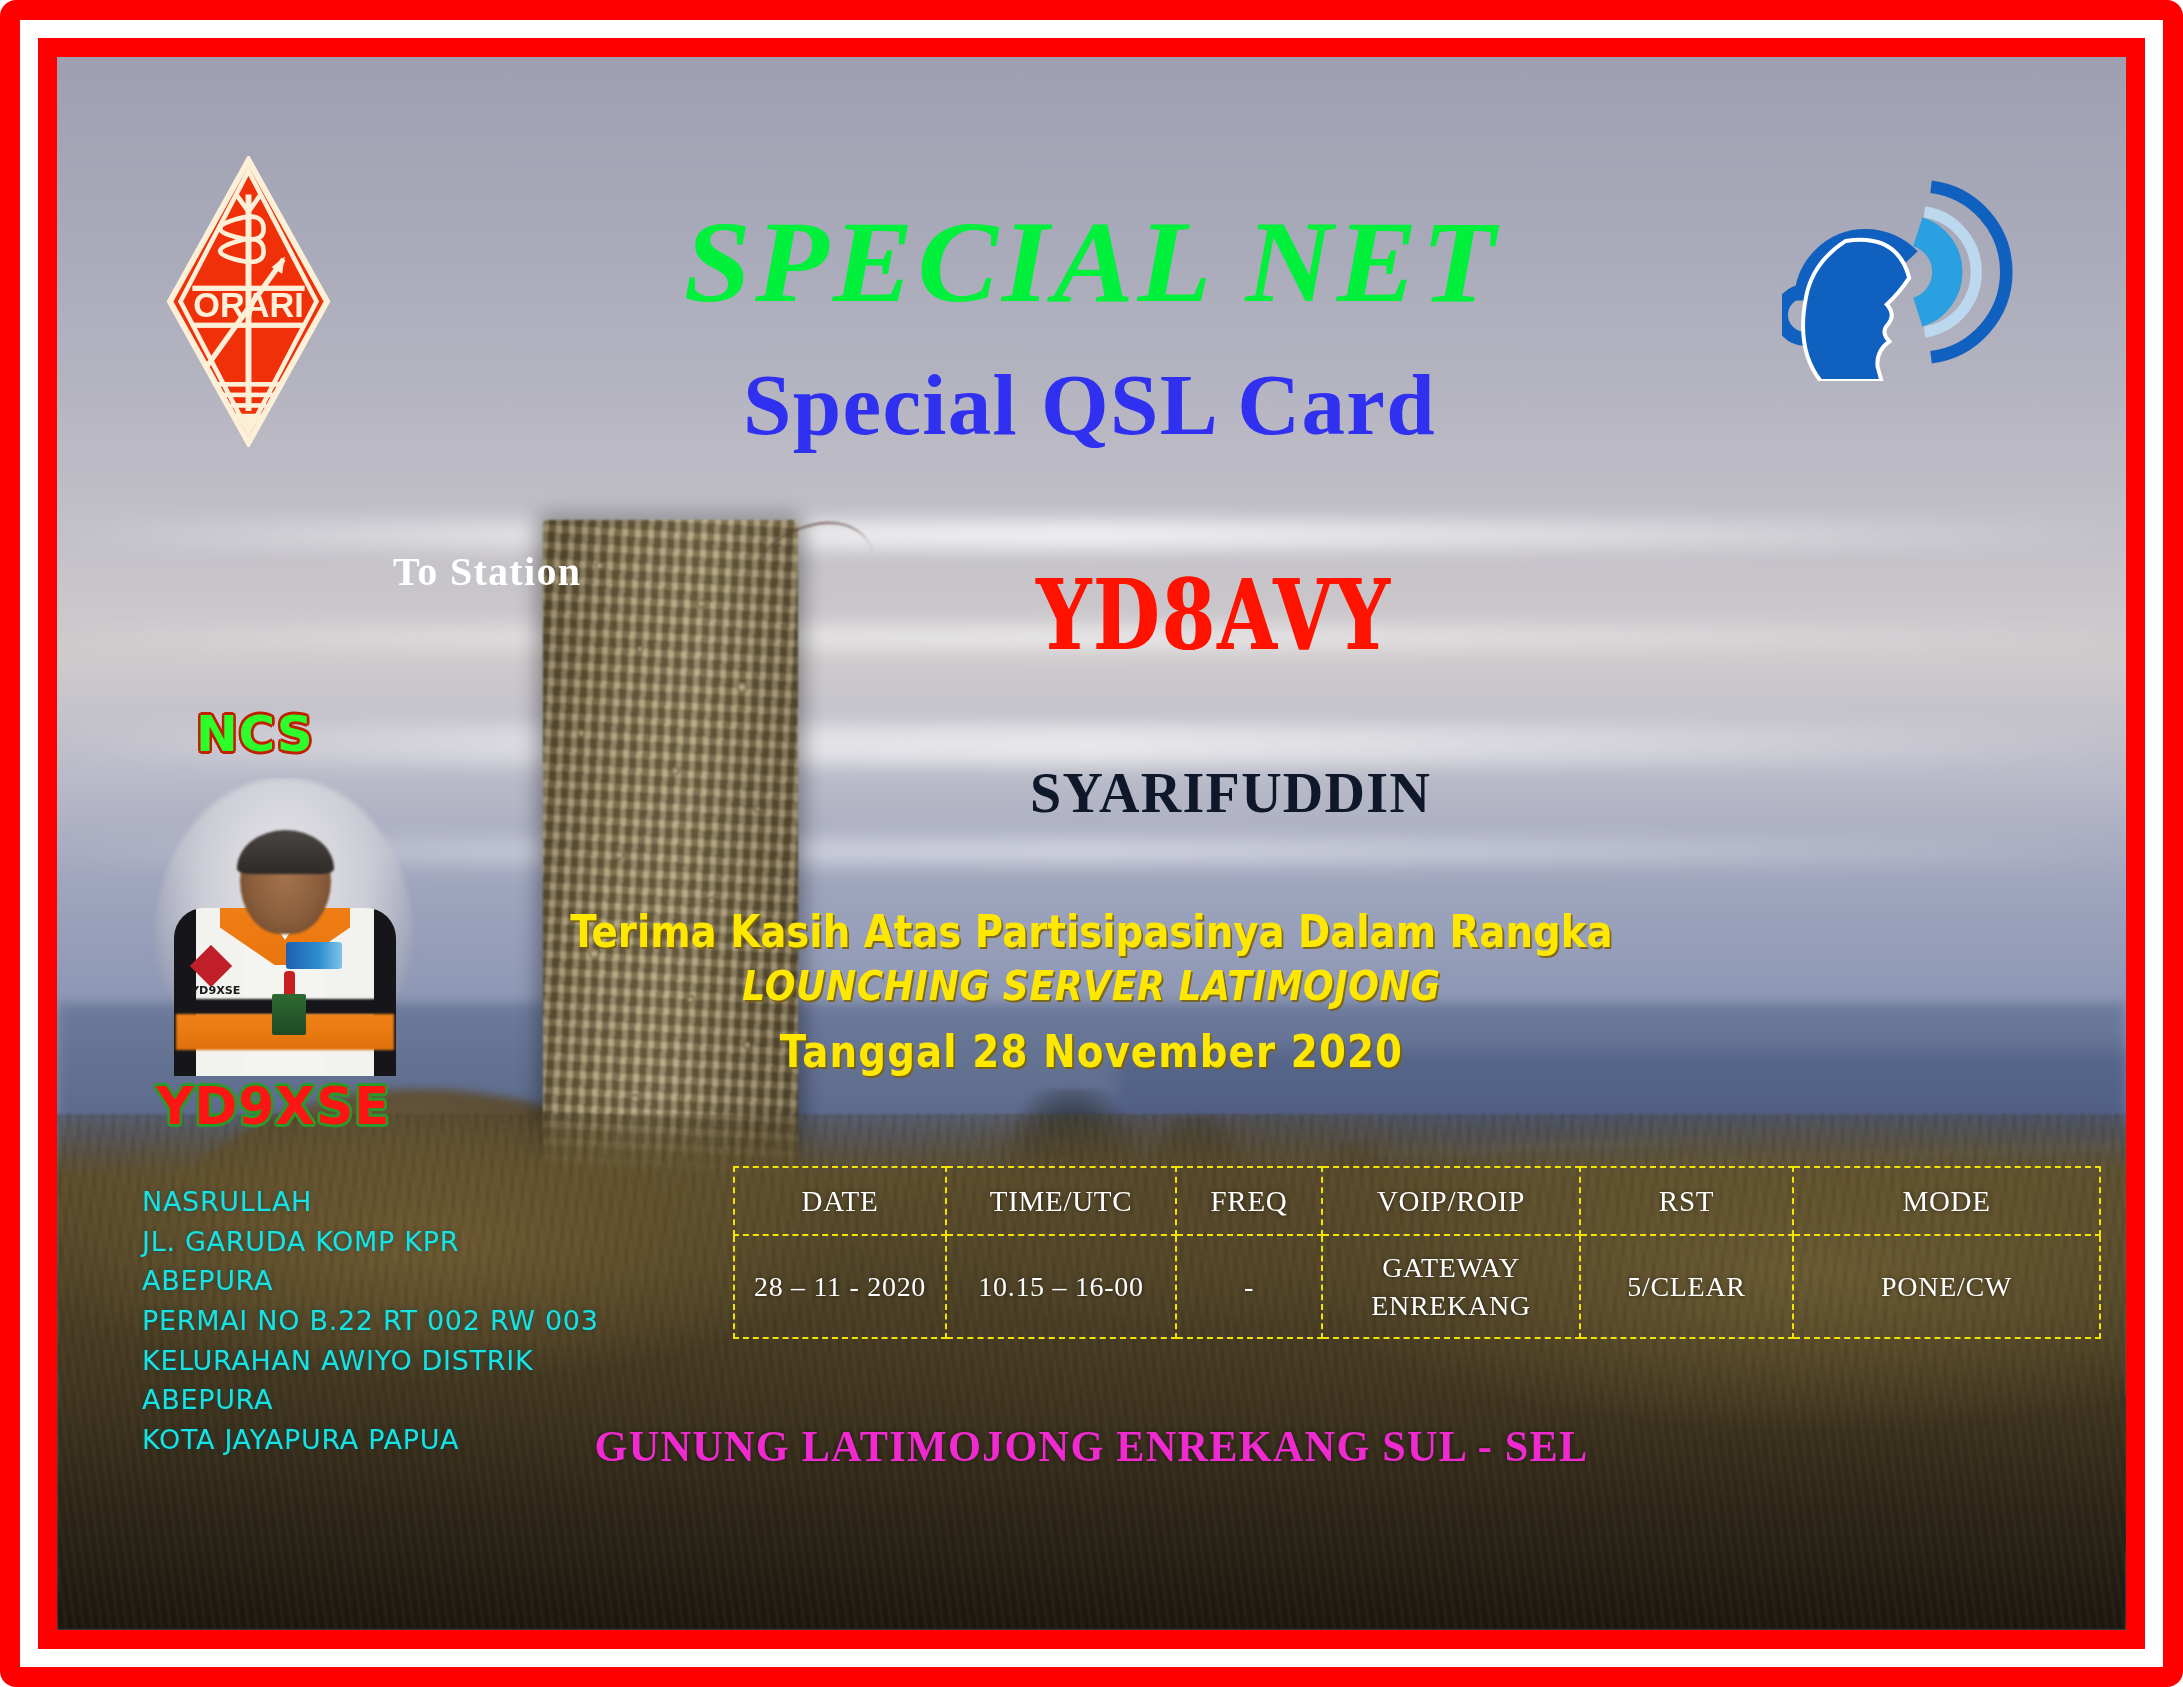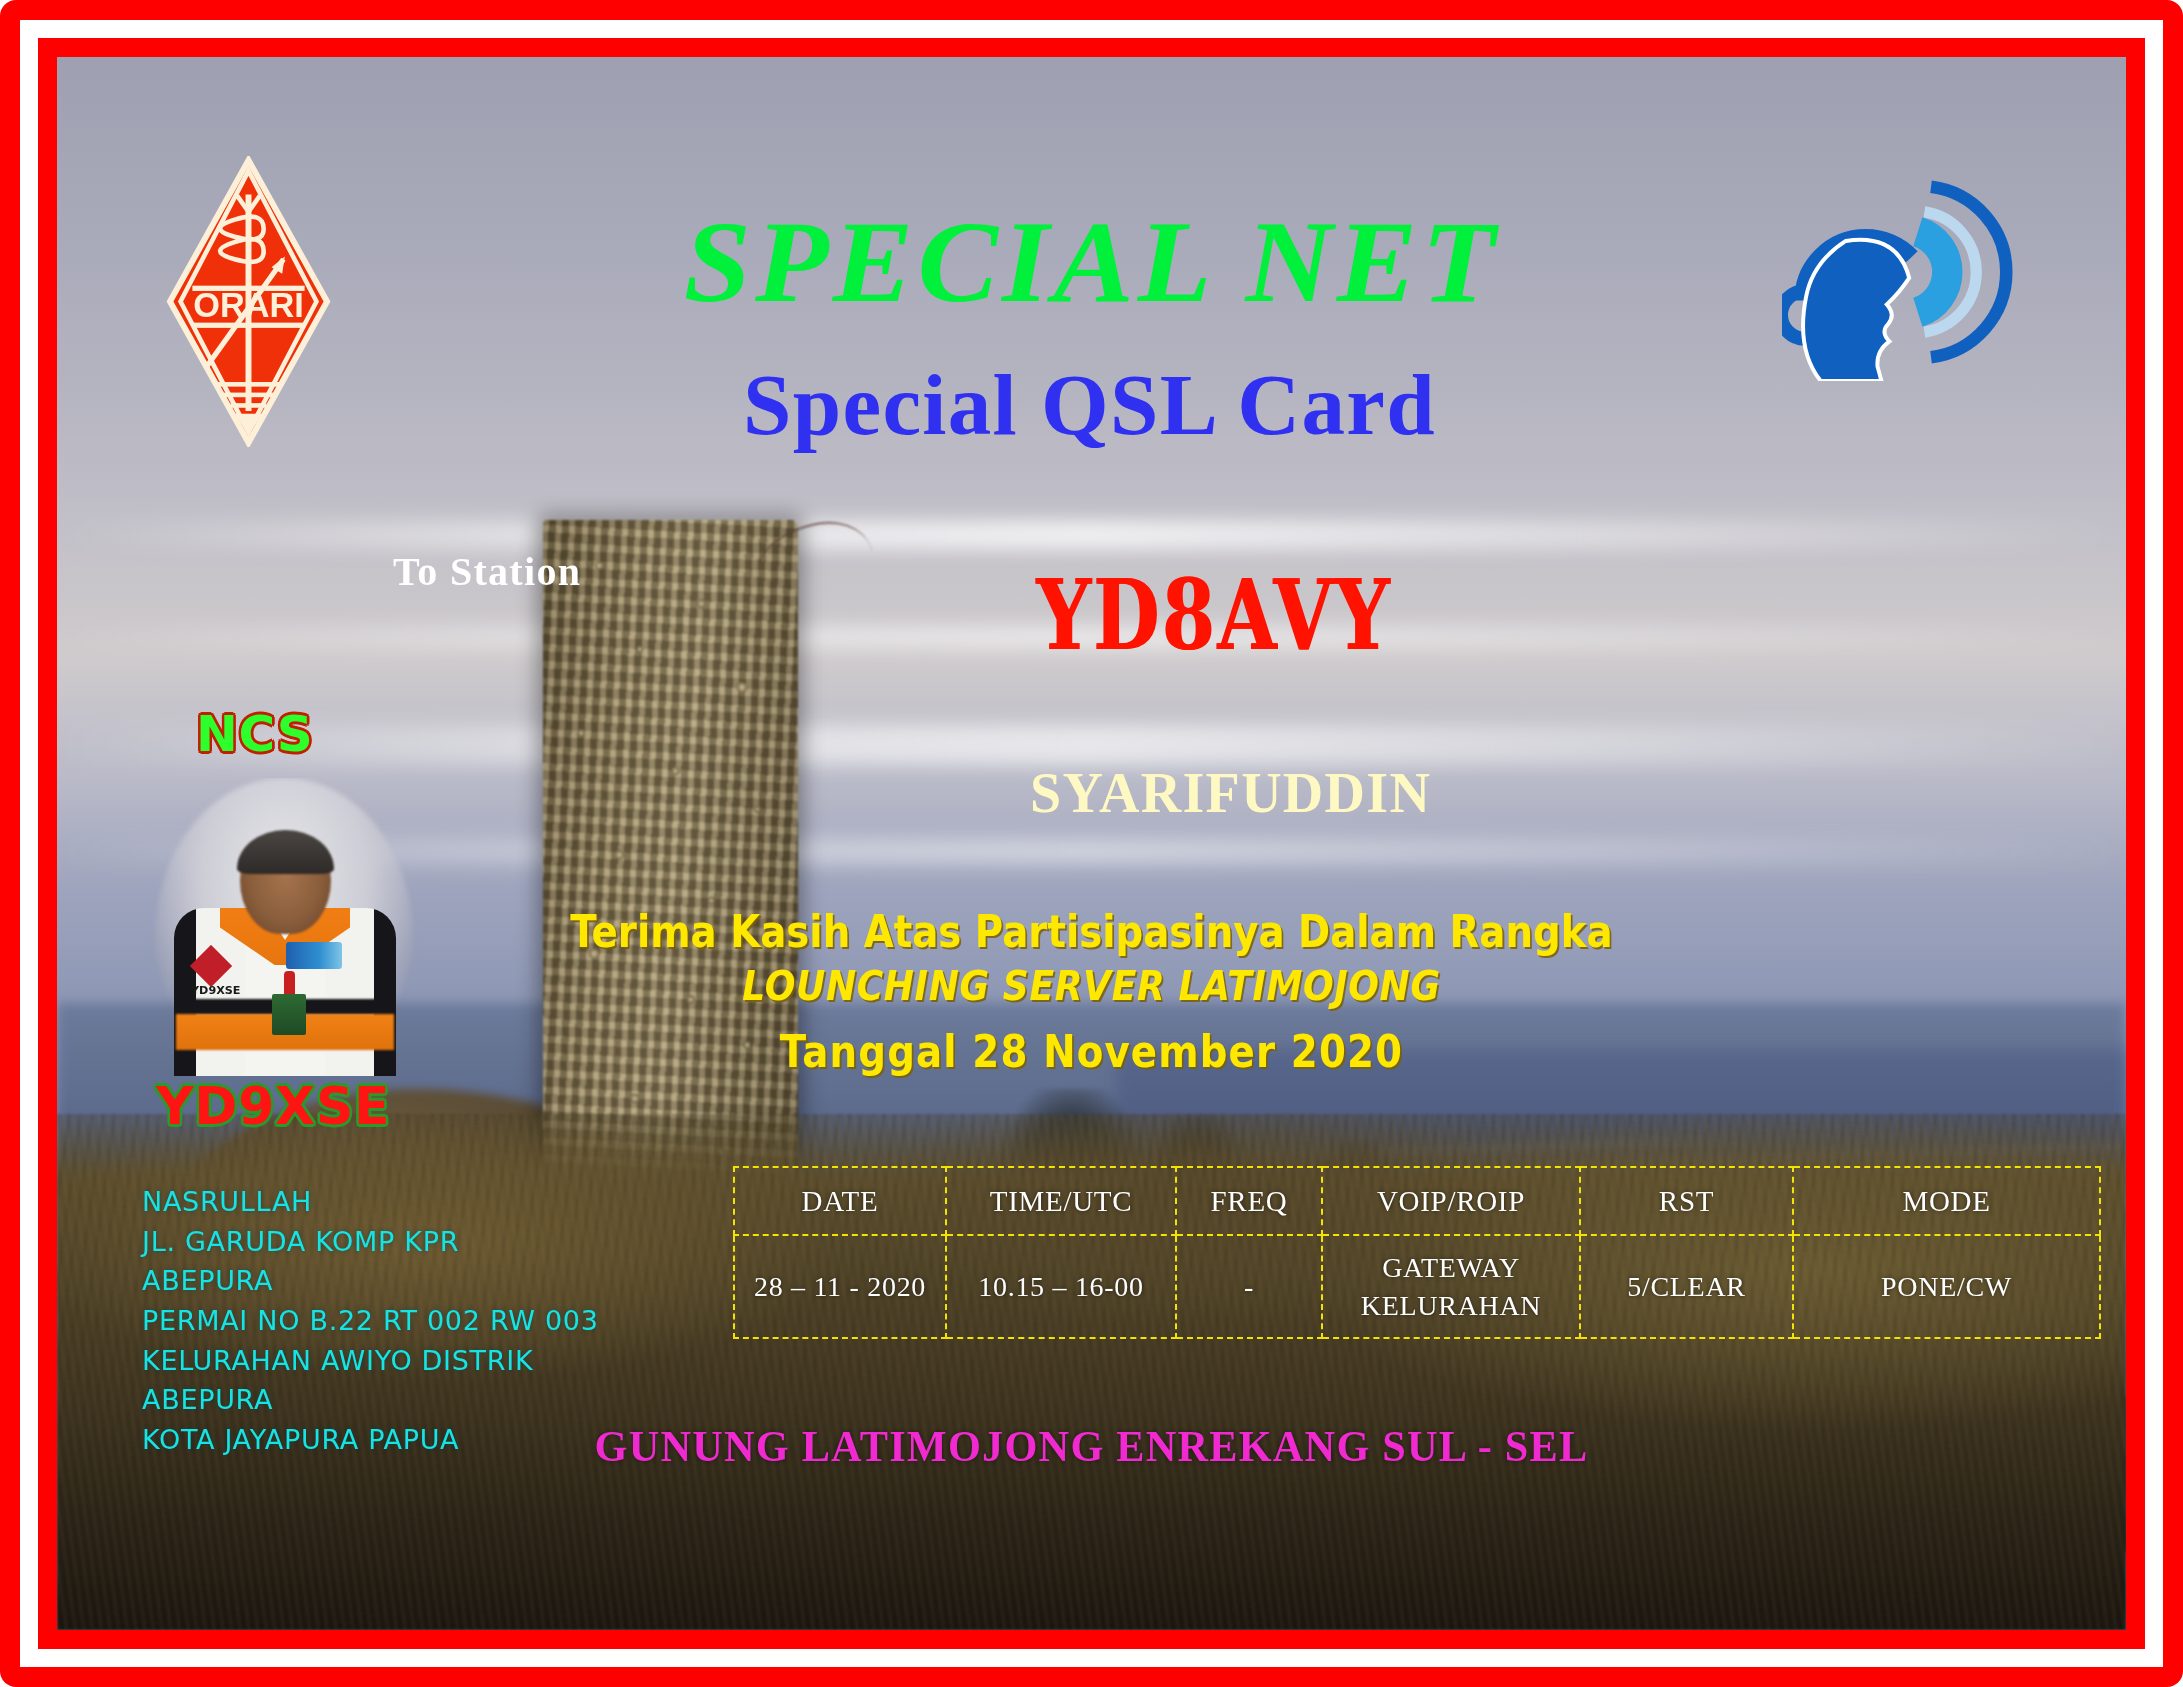--- a/index.html
+++ b/index.html
@@ -199,21 +199,21 @@
     font-weight:bold;font-size:82px;line-height:1;
     color:#ff1200;letter-spacing:2.6px;
     transform:scaleY(1.18) scaleX(.93);
     transform-origin:left top;
     text-shadow:1.3px 0 0 #ff1200;
   }
   .opname{
     position:absolute;left:973px;top:708px;
     font-family:"Liberation Serif",serif;
     font-weight:bold;font-size:56px;line-height:1;
-    color:#fef9c3;letter-spacing:1.3px;
+    color:#0f172a;letter-spacing:1.3px;
   }
 
   .ylines{
     position:absolute;left:0;right:0;top:852px;text-align:center;
     font-family:"DejaVu Sans",sans-serif;
     color:#ffe800;
   }
   .yl{
     font-weight:bold;
     text-shadow:2px 2px 0 rgba(120,95,10,.85);
@@ -470,21 +470,21 @@
           <td>FREQ</td>
           <td>VOIP/ROIP</td>
           <td>RST</td>
           <td>MODE</td>
         </tr>
         <tr class="val">
           <td>28 – 11 - 2020</td>
           <td>10.15 – 16-00</td>
           <td>-</td>
           <td style="white-space:pre-line">GATEWAY
-KELURAHAN</td>
+ENREKANG</td>
           <td>5/CLEAR</td>
           <td>PONE/CW</td>
         </tr>
       </tbody>
     </table>
 
     <div class="gunung">GUNUNG LATIMOJONG ENREKANG SUL - SEL</div>
 
   </div>
 </div>

